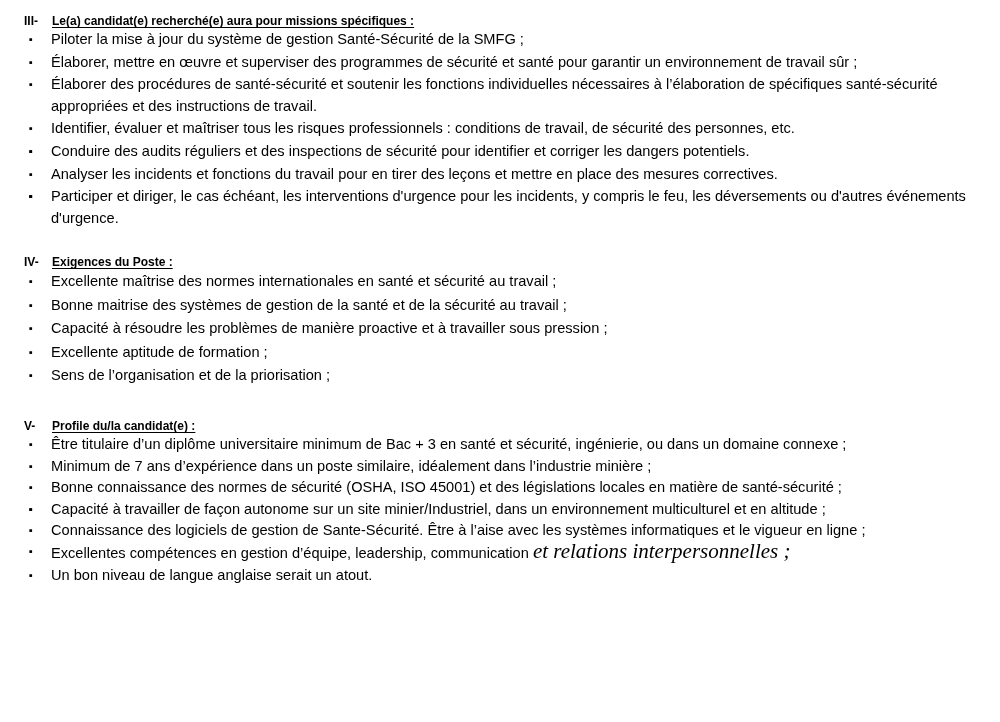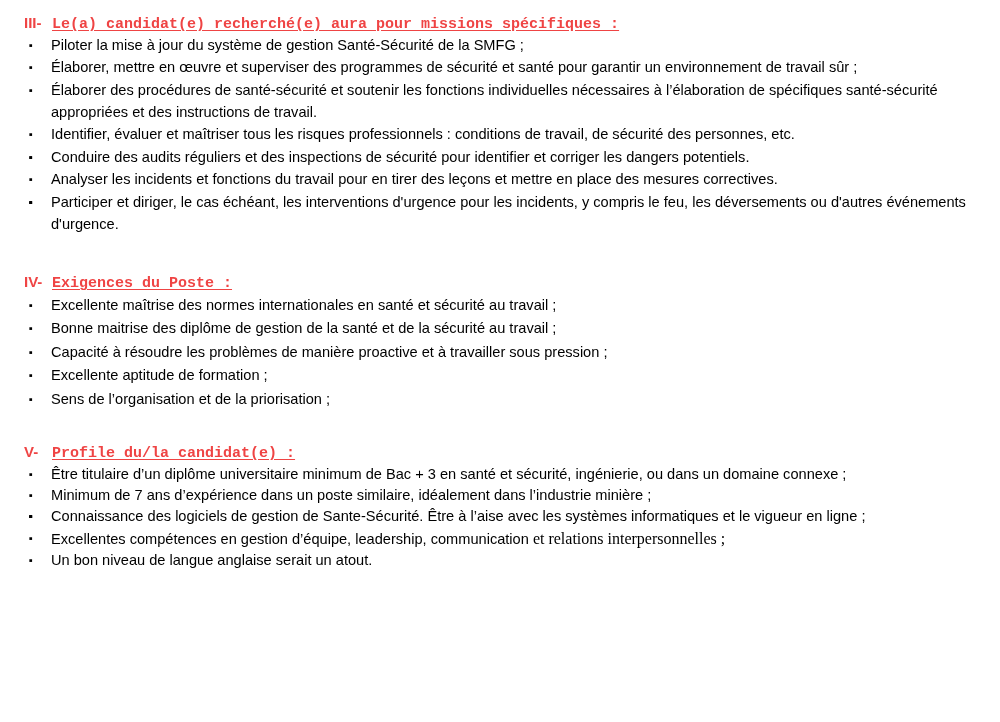--- a/index.html
+++ b/index.html
@@ -24,38 +24,37 @@
     background: #ffffff;
     box-sizing: border-box;
     padding: 0;
   }
 
   
   .section-heading {
     display: flex;
     align-items: baseline;
     font-weight: bold;
-    font-size: 15px;
+    font-size: 12px;
     line-height: 1.25;
-    color: #ef4444;
+    color: #000000;
   }
   .section-num {
     width: 52px;
     flex: 0 0 52px;
     padding-left: 24px;
     box-sizing: border-box;
     font-weight: bold;
     white-space: nowrap;
   }
   .section-title {
     text-decoration: underline;
     text-underline-offset: 2px;
     font-weight: bold;
     white-space: nowrap;
-    font-family: Liberation Mono, monospace;
   }
 
   
   ul.bullets {
     list-style: none;
     margin: 0;
     padding: 0;
   }
   ul.bullets > li {
     position: relative;
@@ -85,29 +84,30 @@
   }
   
   #list-profile > li {
     line-height: 21.4px;
     margin-bottom: 0px;
   }
 
   
   .blk-h3      { margin-top: 14px; }
   .blk-l3      { margin-top: 19px; }
-  .blk-h4      { margin-top: 38px; }
+  .blk-h4      { margin-top: 26px; }
   .blk-l4      { margin-top: 2px; }
   .blk-h5      { margin-top: 32px; }
   .blk-l5      { margin-top: 22px; }
 
   
   .serif-run {
     font-family: "Liberation Serif", serif;
-    font-size: 16px;
+    font-size: 21px;
+    font-style: italic;
   }
 </style>
 </head>
 <body>
 
 <div class="page">
 
   <div class="section-heading blk-h3">
     <span class="section-num">III-</span>
     <span class="section-title">Le(a) candidat(e) recherché(e) aura pour missions spécifiques :</span>
@@ -126,35 +126,35 @@
     <li><span class="bullet-glyph">▪</span><span>Participer et diriger, le cas échéant, les interventions d'urgence pour les incidents, y compris le feu, les déversements ou d'autres événements d'urgence.</span></li>
   </ul>
 
   <div class="section-heading blk-h4">
     <span class="section-num">IV-</span>
     <span class="section-title">Exigences du Poste :</span>
   </div>
 
   <ul class="bullets blk-l4" id="list-exigences">
     <li><span class="bullet-glyph">▪</span><span>Excellente maîtrise des normes internationales en santé et sécurité au travail ;</span></li>
-    <li><span class="bullet-glyph">▪</span><span>Bonne maitrise des diplôme de gestion de la santé et de la sécurité au travail ;</span></li>
+    <li><span class="bullet-glyph">▪</span><span>Bonne maitrise des systèmes de gestion de la santé et de la sécurité au travail ;</span></li>
     <li><span class="bullet-glyph">▪</span><span>Capacité à résoudre les problèmes de manière proactive et à travailler sous pression ;</span></li>
     <li><span class="bullet-glyph">▪</span><span>Excellente aptitude de formation ;</span></li>
     <li><span class="bullet-glyph">▪</span><span>Sens de l’organisation et de la priorisation ;</span></li>
   </ul>
 
   <div class="section-heading blk-h5">
     <span class="section-num">V-</span>
     <span class="section-title">Profile du/la candidat(e) :</span>
   </div>
 
   <ul class="bullets blk-l5" id="list-profile">
     <li><span class="bullet-glyph">▪</span><span>Être titulaire d’un diplôme universitaire minimum de Bac + 3 en santé et sécurité, ingénierie, ou dans un domaine connexe ;</span></li>
     <li><span class="bullet-glyph">▪</span><span>Minimum de 7 ans d’expérience dans un poste similaire, idéalement dans l’industrie minière ;</span></li>
+    <li><span class="bullet-glyph">▪</span><span>Bonne connaissance des normes de sécurité (OSHA, ISO 45001) et des législations locales en matière de santé-sécurité ;</span></li>
     <li><span class="bullet-glyph">▪</span></li>
-    <li><span class="bullet-glyph">▪</span></li>
-    <li><span class="bullet-glyph">▪</span></li>
+    <li><span class="bullet-glyph">▪</span><span>Capacité à travailler de façon autonome sur un site minier/Industriel, dans un environnement multiculturel et en altitude ;</span></li>
     <li><span class="bullet-glyph">▪</span><span>Connaissance des logiciels de gestion de Sante-Sécurité. Être à l’aise avec les systèmes informatiques et le vigueur en ligne ;</span></li>
     <li><span class="bullet-glyph">▪</span><span>Excellentes compétences en gestion d’équipe, leadership, communication </span><span class="serif-run">et relations interpersonnelles ;</span></li>
     <li><span class="bullet-glyph">▪</span><span>Un bon niveau de langue anglaise serait un atout.</span></li>
   </ul>
 
 </div>
 
 </body></html>

